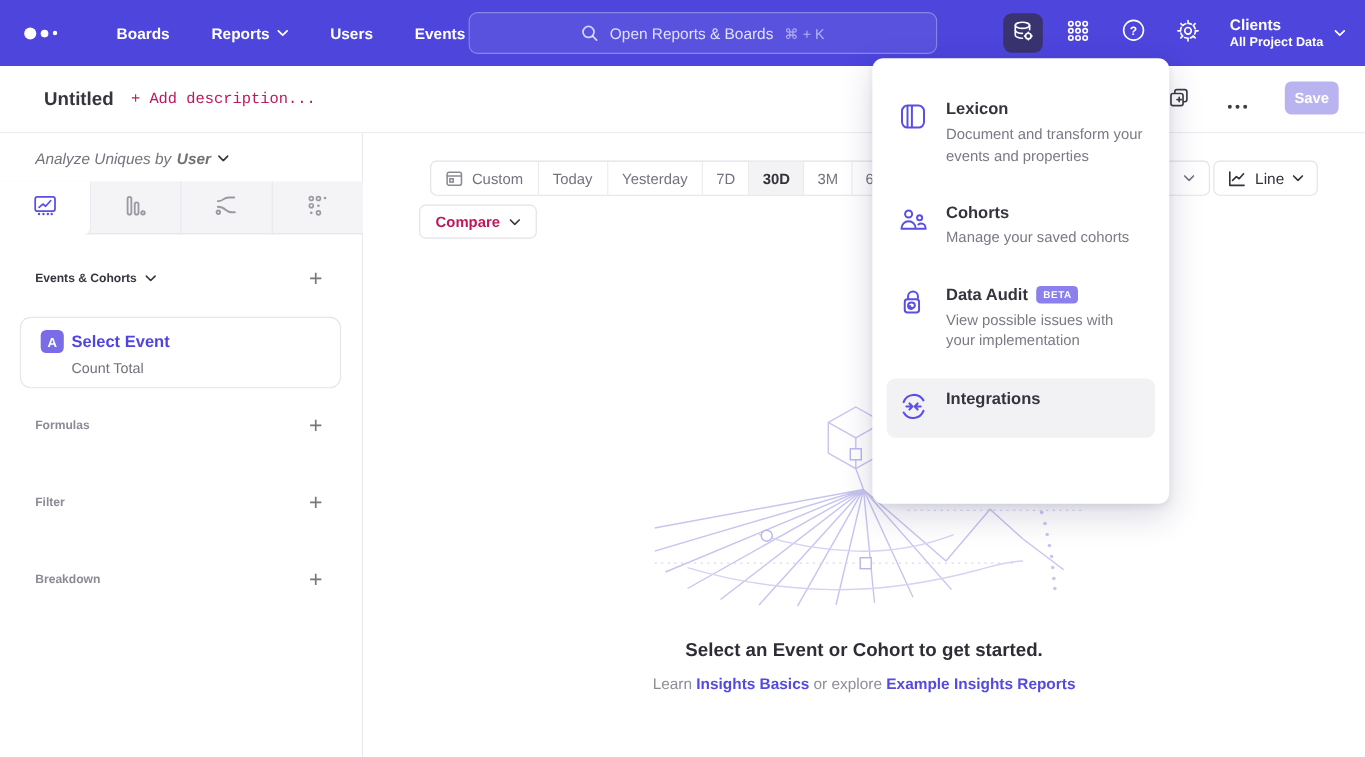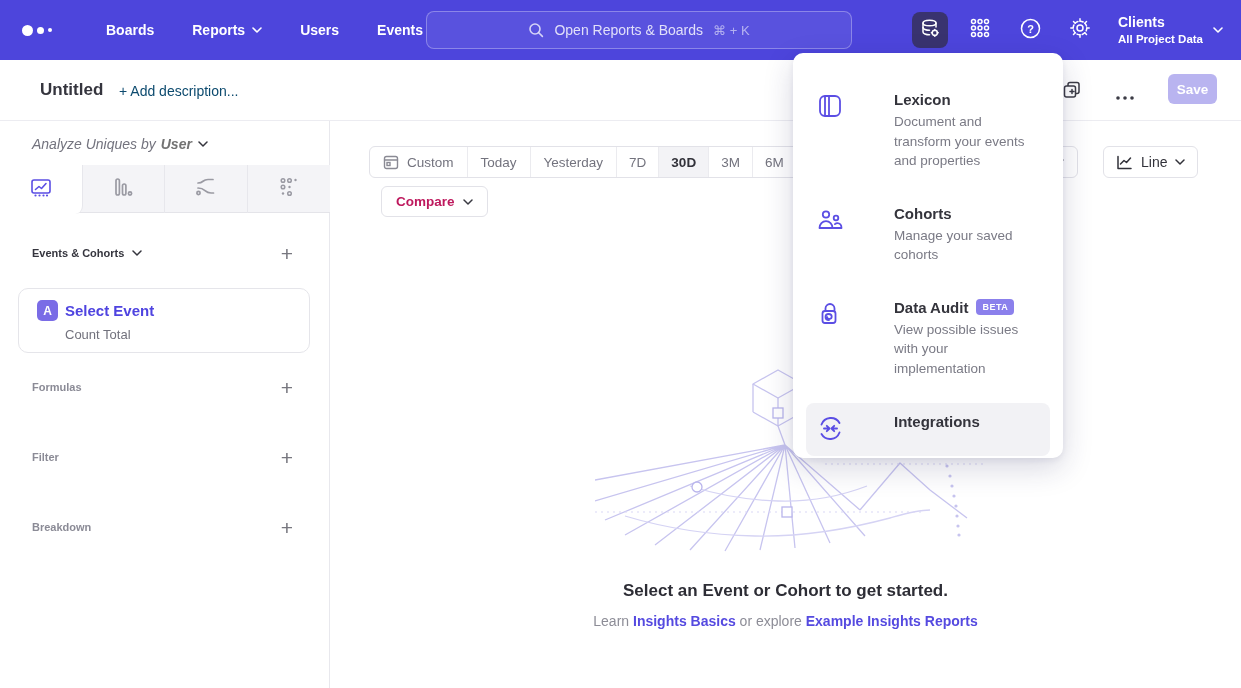--- a/index.html
+++ b/index.html
@@ -25,21 +25,21 @@
   .icon-btn { width:36px; height:36px; border-radius:8px; display:flex; align-items:center; justify-content:center; cursor:pointer; }
   .icon-btn.active { background:#39336f; }
   .project { display:flex; align-items:center; gap:10px; margin-left:6px; cursor:pointer; }
   .project .pname { color:#fff; font-size:14px; font-weight:700; line-height:1.25; }
   .project .pscope { color:#fff; font-size:11.5px; font-weight:700; line-height:1.25; }
 
   
   .header-row { position:absolute; left:0; top:60px; width:1241px; height:61px;
     background:#fff; border-bottom:1px solid #ececf1; z-index:4; }
   .report-title { position:absolute; left:40px; top:20px; font-size:17px; font-weight:700; color:#35353e; }
-  .report-desc { position:absolute; left:119px; top:23px; font-size:14px; color:#0c4a6e; cursor:text; }
+  .report-desc { position:absolute; left:119px; top:23px; font-size:14px; color:#be185d; cursor:text;font-family:Liberation Mono, monospace; }
   .hdr-icons { position:absolute; right:24px; top:14px; display:flex; align-items:flex-end; gap:34px; }
   .hdr-icon { color:#3c3c45; cursor:pointer; display:flex; align-items:center; }
   .save-btn { width:49px; height:30px; background:#b9b4f0; color:#fff; border:none;
     border-radius:6px; font-size:13.5px; font-weight:600; font-family:inherit; cursor:default; }
 
   
   .sidebar { position:absolute; left:0; top:121px; width:330px; height:567px;
     background:#fff; border-right:1px solid #e8e8ed; z-index:3; }
   .analyze { position:absolute; left:32px; top:15px; font-size:14px; color:#73737e;
     display:flex; align-items:center; gap:5px;font-style:italic; }
@@ -56,42 +56,42 @@
   .plus-btn { position:absolute; left:277px; width:20px; height:20px; color:#77777f;
     font-size:21px; font-weight:300; line-height:18px; text-align:center; cursor:pointer; }
   .event-card { position:absolute; left:18px; top:167px; width:292px; height:65px;
     border:1px solid #e5e5ea; border-radius:10px; background:#fff; cursor:pointer; }
   .event-badge { position:absolute; left:18px; top:11px; width:21px; height:21px; border-radius:5px;
     background:#7a6ce6; color:#fff; font-size:12px; font-weight:700; display:flex; align-items:center; justify-content:center; }
   .event-title { position:absolute; left:46px; top:13px; font-size:15px; font-weight:600; color:#4f44e0; }
   .event-sub { position:absolute; left:46px; top:38px; font-size:13px; color:#71717c; }
 
   
-  .datebar { position:absolute; left:369px; top:146px; width:709px; height:32px;
+  .datebar { position:absolute; left:391px; top:146px; width:709px; height:32px;
     border:1px solid #e2e2e8; border-radius:6px; background:#fff; display:flex; align-items:stretch; z-index:2; }
   .seg { display:flex; align-items:center; gap:8px; padding:0 13px; font-size:13.5px;
     color:#73737e; border-right:1px solid #ebebef; cursor:pointer; white-space:nowrap; }
   .seg.sm { padding:0 12px; }
   .seg.selected { background:#f3f3f6; color:#32323a; font-weight:700; }
   .seg.tail { flex:1; justify-content:flex-end; border-right:none; color:#73737e; }
   .compare-btn { position:absolute; left:381px; top:186px; height:31px; padding:0 14px;
     border:1px solid #e2e2e8; border-radius:6px; background:#fff; display:flex; align-items:center; gap:8px;
     font-size:13.5px; font-weight:600; color:#be185d; cursor:pointer; z-index:2; }
   .charttype-btn { position:absolute; left:1103px; top:146px; height:32px; padding:0 12px;
     border:1px solid #e2e2e8; border-radius:6px; background:#fff; display:flex; align-items:center; gap:8px;
     font-size:14px; font-weight:500; color:#32323a; cursor:pointer; z-index:2; }
 
   
   .panel { position:absolute; left:793px; top:53px; width:270px; height:405px; background:#fff;
     border-radius:10px; box-shadow:0 10px 30px rgba(35,32,90,0.18), 0 2px 6px rgba(35,32,90,0.08);
     z-index:20; padding-top:28px; }
   .menu-item { margin:0 13px 14px 13px; padding:10px 11px; border-radius:8px; display:flex; gap:17px; cursor:pointer; }
   .menu-item.highlighted { background:#f2f2f5; }
   .menu-icon { width:26px; flex:0 0 26px; color:#5b4ee4; padding-top:2px; }
-  .menu-body { width:196px;margin-left:34px; }
+  .menu-body { width:196px; }
   .menu-title-row { display:flex; align-items:center; gap:8px; }
   .menu-title { font-size:15px; font-weight:700; color:#34343c; }
   .beta-badge { background:#8b80ec; color:#fff; font-size:9px; font-weight:700; letter-spacing:0.5px;
     padding:3px 6px; border-radius:4px; }
   .menu-desc { margin-top:4px; font-size:13.5px; line-height:1.45; color:#7a7a85; }
 
   
   .illustration { position:absolute; left:595px; top:358px; z-index:1; pointer-events:none; }
   .empty-heading { position:absolute; left:330px; top:581px; width:911px; text-align:center;
     font-size:17px; font-weight:700; color:#2d2d35; z-index:2; }

